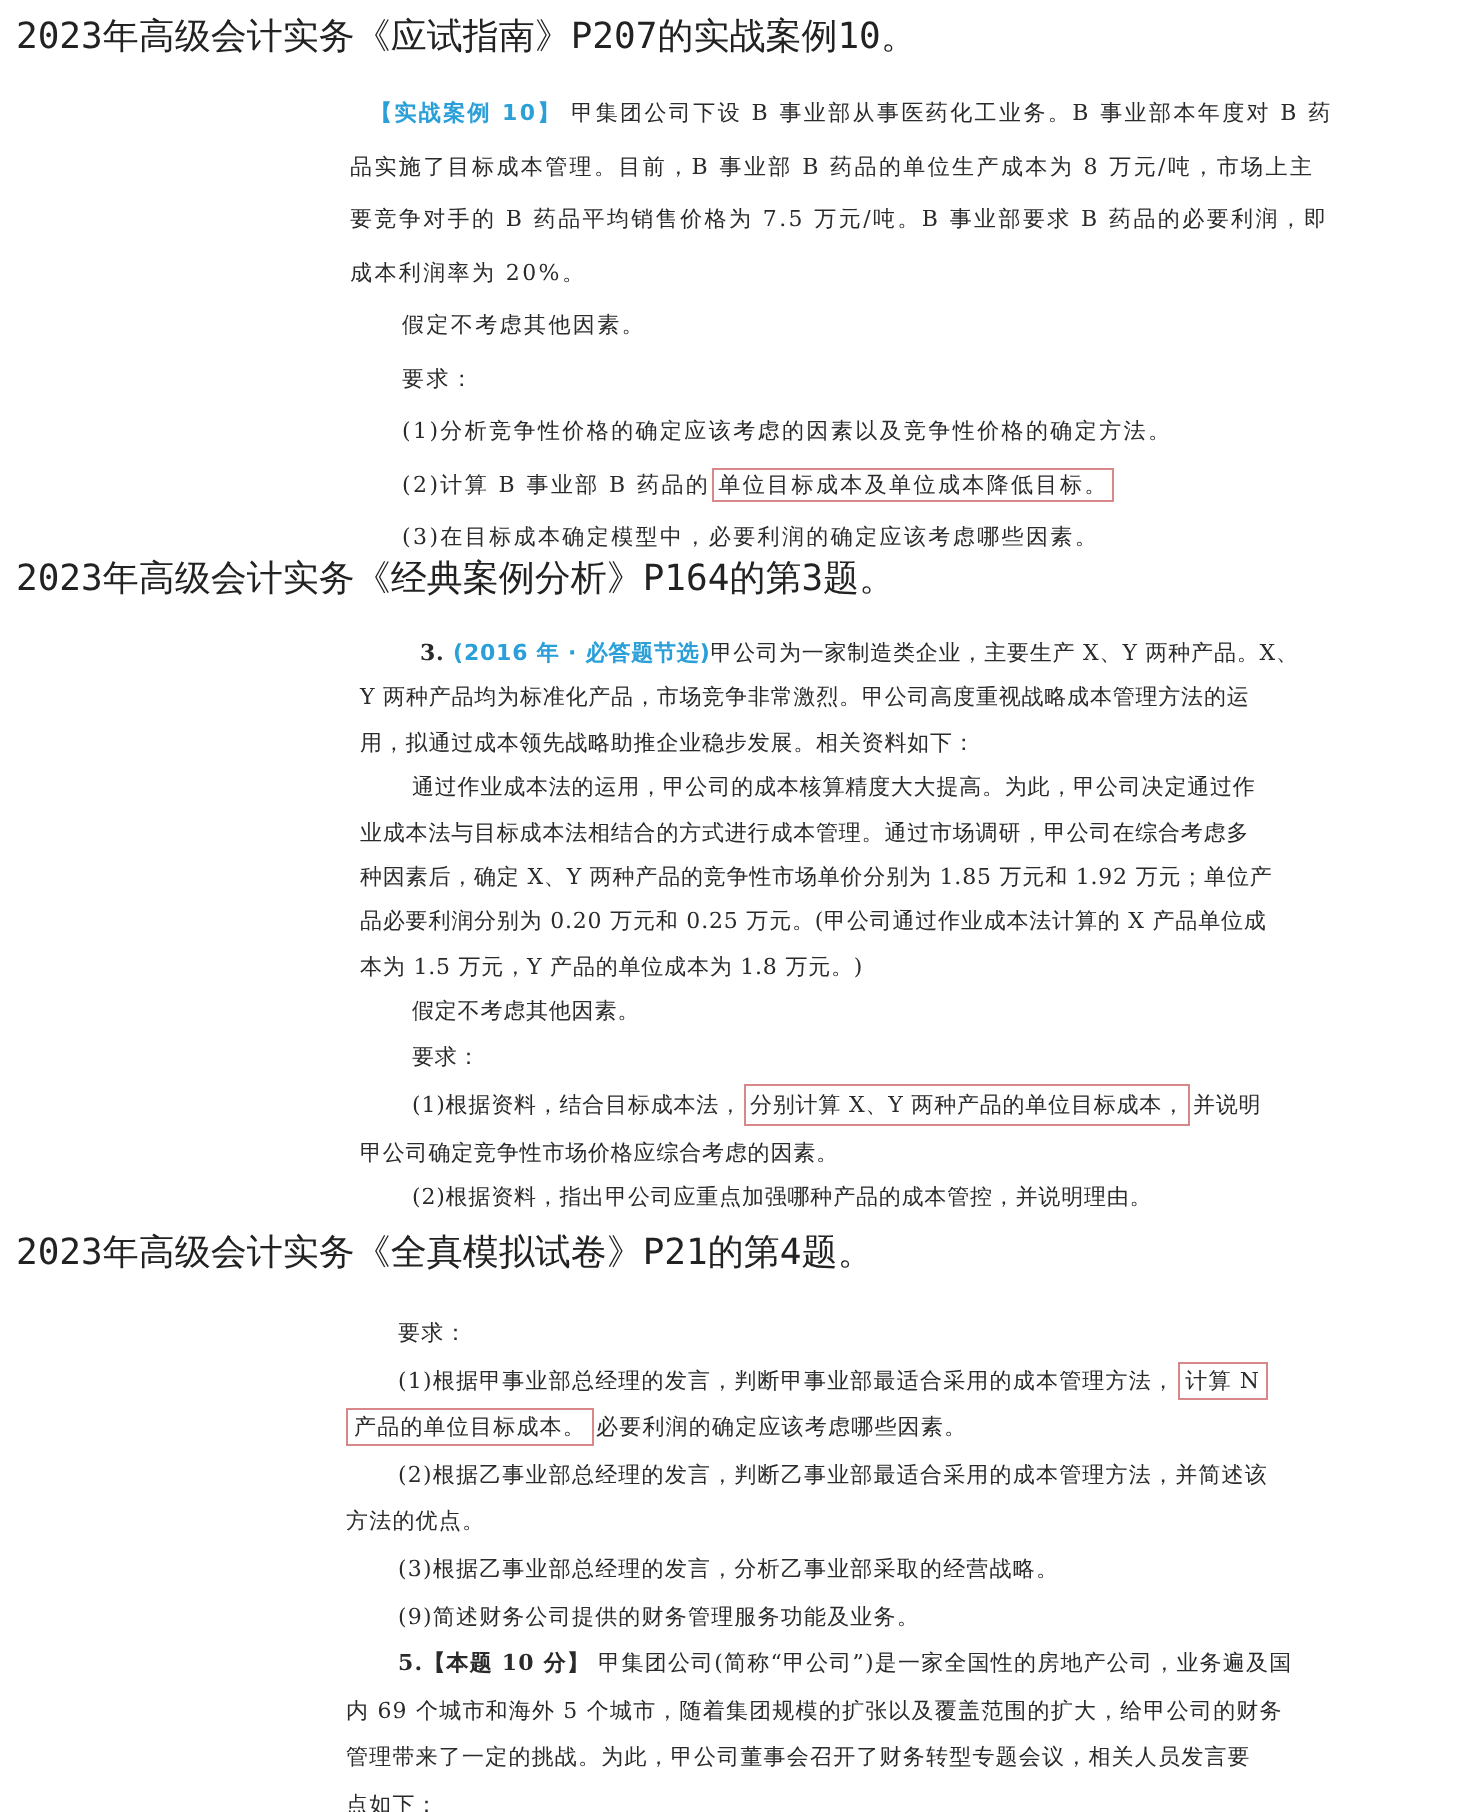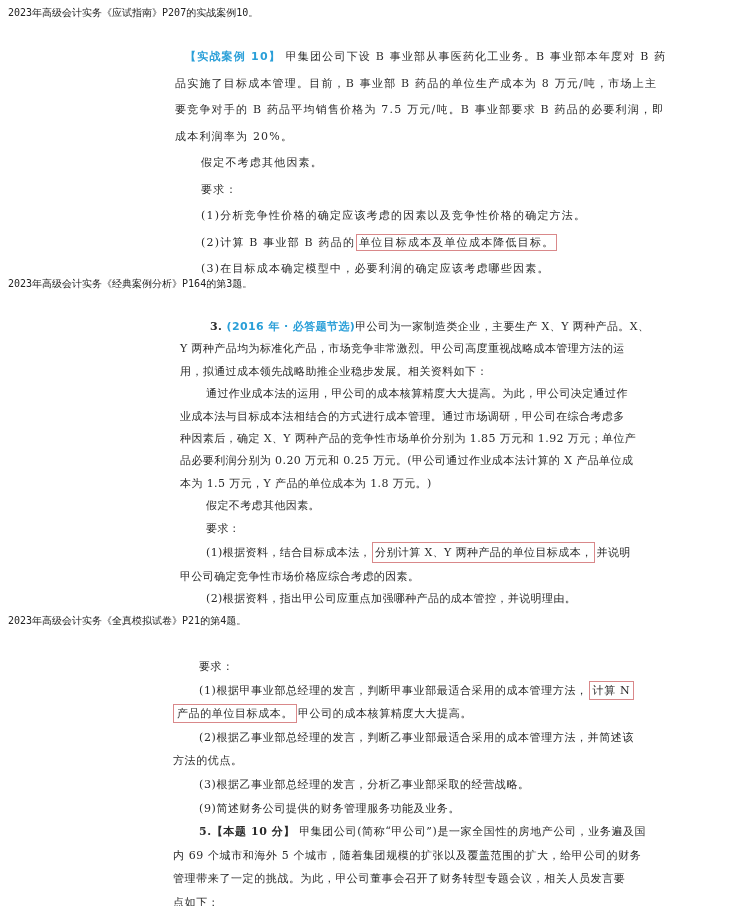--- a/index.html
+++ b/index.html
@@ -2,21 +2,21 @@
 <html><head>
 <meta charset="utf-8">
 <style>
   * { box-sizing: border-box; margin: 0; padding: 0; }
   html, body { width: 740px; height: 906px; background: #ffffff; overflow: hidden; }
   body { position: relative; font-family: "DejaVu Sans", sans-serif; color: #222; }
 
   .caption {
     position: absolute; left: 8px;
     font-family: "DejaVu Sans Mono", "Liberation Mono", monospace;
-    font-size: 10px; color: #222; letter-spacing: 0px; white-space: nowrap;
+    font-size: 18px; color: #222; letter-spacing: 0px; white-space: nowrap;
   }
 
   .excerpt {
     position: absolute; background: #fff;
     font-family: "DejaVu Serif", "Liberation Serif", serif;
     color: #2a2a2a; font-size: 11px;
   }
   .excerpt p { white-space: nowrap; position: relative; }
   .indent { padding-left: 26px; }
 
@@ -71,21 +71,21 @@
   <p class="indent" style="height:26px;line-height:26px;"><span>(1)根据资料，结合目标成本法，</span><span class="hl" style="padding:3px 2px;">分别计算 X、Y 两种产品的单位目标成本，</span><span>并说明</span></p>
   <p>甲公司确定竞争性市场价格应综合考虑的因素。</p>
   <p class="indent">(2)根据资料，指出甲公司应重点加强哪种产品的成本管控，并说明理由。</p>
 </div>
 
 <div class="caption" style="top:614px;">2023年高级会计实务《全真模拟试卷》P21的第4题。</div>
 
 <div class="excerpt" id="ex3">
   <p class="indent">要求：</p>
   <p class="indent"><span>(1)根据甲事业部总经理的发言，判断甲事业部最适合采用的成本管理方法，</span><span class="hl" style="padding:2px 3px;">计算 N</span></p>
-  <p><span class="hl" style="padding:2px 3px;margin-left:0;">产品的单位目标成本。</span><span>甲公司的成本核算精度大大提高。</span></p>
+  <p><span class="hl" style="padding:2px 3px;margin-left:0;">产品的单位目标成本。</span><span>必要利润的确定应该考虑哪些因素。</span></p>
   <p class="indent">(2)根据乙事业部总经理的发言，判断乙事业部最适合采用的成本管理方法，并简述该</p>
   <p>方法的优点。</p>
   <p class="indent">(3)根据乙事业部总经理的发言，分析乙事业部采取的经营战略。</p>
   <p class="indent">(9)简述财务公司提供的财务管理服务功能及业务。</p>
   <p class="indent"><span class="bold">5.【本题 10 分】</span><span> 甲集团公司(简称“甲公司”)是一家全国性的房地产公司，业务遍及国</span></p>
   <p>内 69 个城市和海外 5 个城市，随着集团规模的扩张以及覆盖范围的扩大，给甲公司的财务</p>
   <p>管理带来了一定的挑战。为此，甲公司董事会召开了财务转型专题会议，相关人员发言要</p>
   <p>点如下：</p>
 </div>
 

